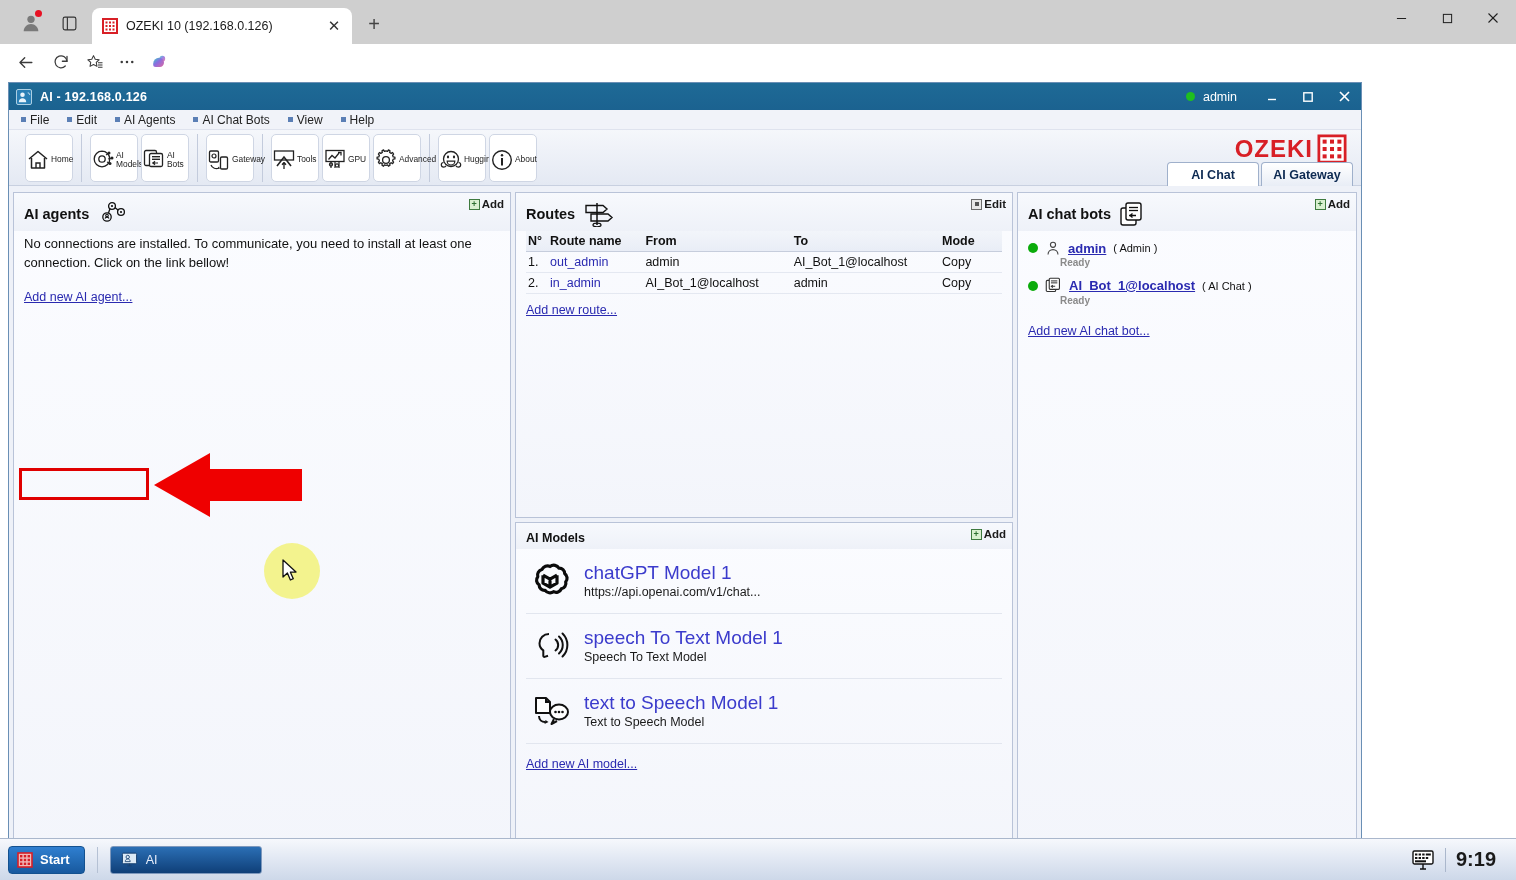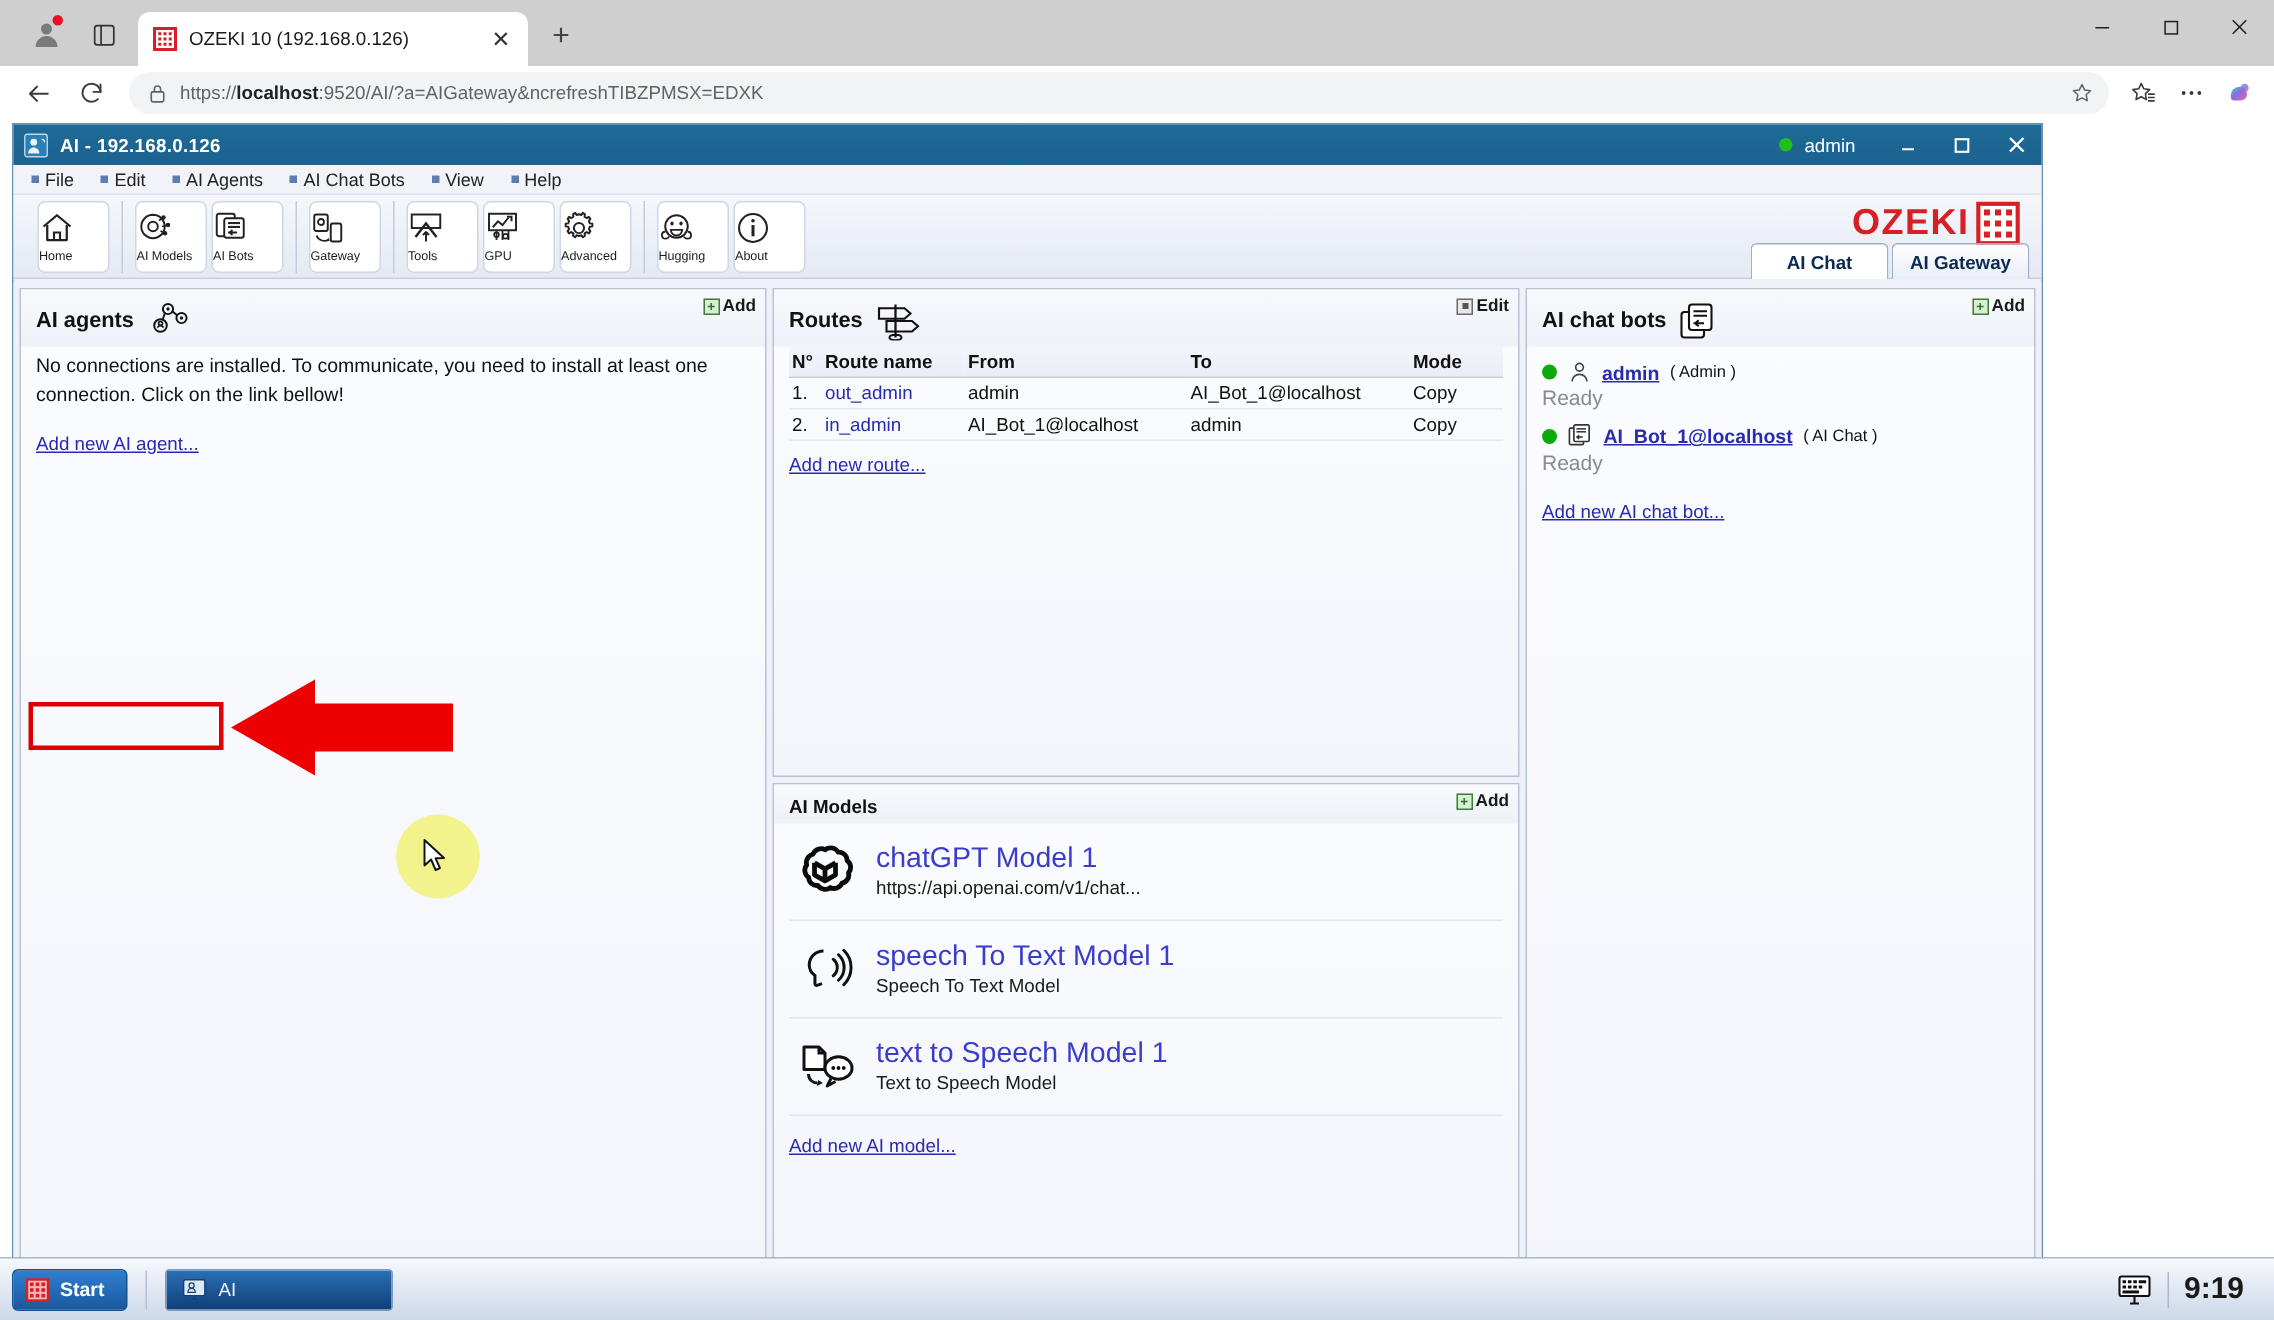--- a/index.html
+++ b/index.html
@@ -87,21 +87,21 @@
     height: 56px; background: linear-gradient(180deg,#f5f7fb 0%,#e4e9f3 100%);
     display: flex; align-items: center; padding-left: 8px; position: relative;
     border-bottom: 1px solid #c8d0e0;
   }
   .tgroup { display: flex; align-items: center; gap: 3px; padding: 0 8px;
     border-right: 1px solid #c3cbdc; height: 48px; }
   .tgroup:last-of-type { border-right: none; }
   .tbtn {
     width: 48px; height: 48px; background: #ffffff;
     border: 1px solid #cfd6e4; border-radius: 5px;
-    display: flex; flex-direction: column; 
+    display: flex; flex-direction: row; align-items: center;
     justify-content: flex-start; padding-top: 4px; gap: 1px;
   }
   .tbtn-label { font-size: 8.4px; color: #1c1c1c; line-height: 1; }
 
   .brand { position: absolute; right: 14px; top: 4px; text-align: right; }
   .brand-row { display: flex; align-items: center; gap: 4px; }
   .brand-word { font-size: 24px; font-weight: bold; color: #d81f26;
     letter-spacing: 1px; line-height: 1; font-family:"Liberation Sans",sans-serif;}
   .brand-url { font-size: 8.6px; color: #333; margin-top: 2px; text-align:right;}
   .brand-url .m { color: #d81f26; }
@@ -173,21 +173,21 @@
   table.routes td.num { width: 22px; color:#111; }
   td .rname { color: #2a2ab0; }
   table.routes th.mode, table.routes td.mode { text-align: left; width: 62px; }
   .routes-addlink { margin-top: 9px; display:inline-block; }
 
   
   .bot-row { display: flex; align-items: center; gap: 7px; margin-top: 9px; }
   .bot-dot { width: 10px; height: 10px; border-radius: 50%; background:#0bab0b; flex:0 0 10px;}
   .bot-name { color: #2a2ab0; text-decoration: underline; font-size: 13px; font-weight:bold;}
   .bot-kind { font-size: 11px; color: #111; }
-  .bot-status { font-size: 14px; color: #8a8a8a; margin-top:1px;}
+  .bot-status { font-size: 10px; color: #8a8a8a; margin-left: 32px; margin-top:1px;font-weight:bold;}
   .bots-addlink { margin-top: 18px; display:inline-block;}
 
   
   .model-row { display: flex; align-items: center; gap: 12px;
     padding: 10px 2px; border-bottom: 1px solid #e2e6ef; }
   .model-icon { width: 44px; height: 44px; flex: 0 0 44px;
     display:flex; align-items:center; justify-content:center;}
   .model-name { font-size: 19px; color: #3b3bcc; line-height: 1.1; }
   .model-sub { font-size: 12.5px; color: #1a1a1a; margin-top: 2px; }
   .models-addlink { margin-top: 13px; display: inline-block;}
@@ -282,32 +282,20 @@
   <div class="nav-btn">
     <svg width="19" height="19" viewBox="0 0 24 24">
       <path d="M20 12H5M11 6l-6 6 6 6" fill="none" stroke="#3b3b3b" stroke-width="1.7" stroke-linecap="round" stroke-linejoin="round"></path>
     </svg>
   </div>
   <div class="nav-btn">
     <svg width="18" height="18" viewBox="0 0 24 24">
       <path d="M20 11a8 8 0 1 0-2.3 6.4" fill="none" stroke="#3b3b3b" stroke-width="1.7" stroke-linecap="round"></path>
       <path d="M20 4.5V11h-6.2" fill="none" stroke="#3b3b3b" stroke-width="1.7" stroke-linecap="round" stroke-linejoin="round"></path>
     </svg>
-  </div>
-  <div class="addressbar">
-    <svg width="14" height="15" viewBox="0 0 16 18">
-      <rect x="3" y="7.5" width="10" height="8" rx="1.3" fill="none" stroke="#5f6368" stroke-width="1.3"></rect>
-      <path d="M5.5 7.5V5.3a2.5 2.5 0 0 1 5 0v2.2" fill="none" stroke="#5f6368" stroke-width="1.3"></path>
-    </svg>
-    <span class="addr-text"><span>https://</span><b>localhost</b><span>:9520/AI/?a=AIGateway&amp;ncrefreshTIBZPMSX=EDXK</span></span>
-    <span class="addr-star">
-      <svg width="16" height="16" viewBox="0 0 24 24">
-          <path d="M12 3.5l2.6 5.4 5.9.8-4.3 4.1 1 5.9-5.2-2.8-5.2 2.8 1-5.9L3.5 9.7l5.9-.8z" fill="none" stroke="#5f6368" stroke-width="1.5" stroke-linejoin="round"></path>
-        </svg>
-    </span>
   </div>
   <div class="tb-icon">
     <svg width="18" height="18" viewBox="0 0 24 24">
       <path d="M10 3.5l2.3 4.8 5.2.7-3.8 3.6.9 5.2-4.6-2.5-4.6 2.5.9-5.2-3.8-3.6 5.2-.7z" fill="none" stroke="#3b3b3b" stroke-width="1.4" stroke-linejoin="round"></path>
       <line x1="16" y1="13" x2="22" y2="13" stroke="#3b3b3b" stroke-width="1.4"></line>
       <line x1="16" y1="16" x2="22" y2="16" stroke="#3b3b3b" stroke-width="1.4"></line>
       <line x1="16" y1="19" x2="22" y2="19" stroke="#3b3b3b" stroke-width="1.4"></line>
     </svg>
   </div>
   <div class="tb-icon">

